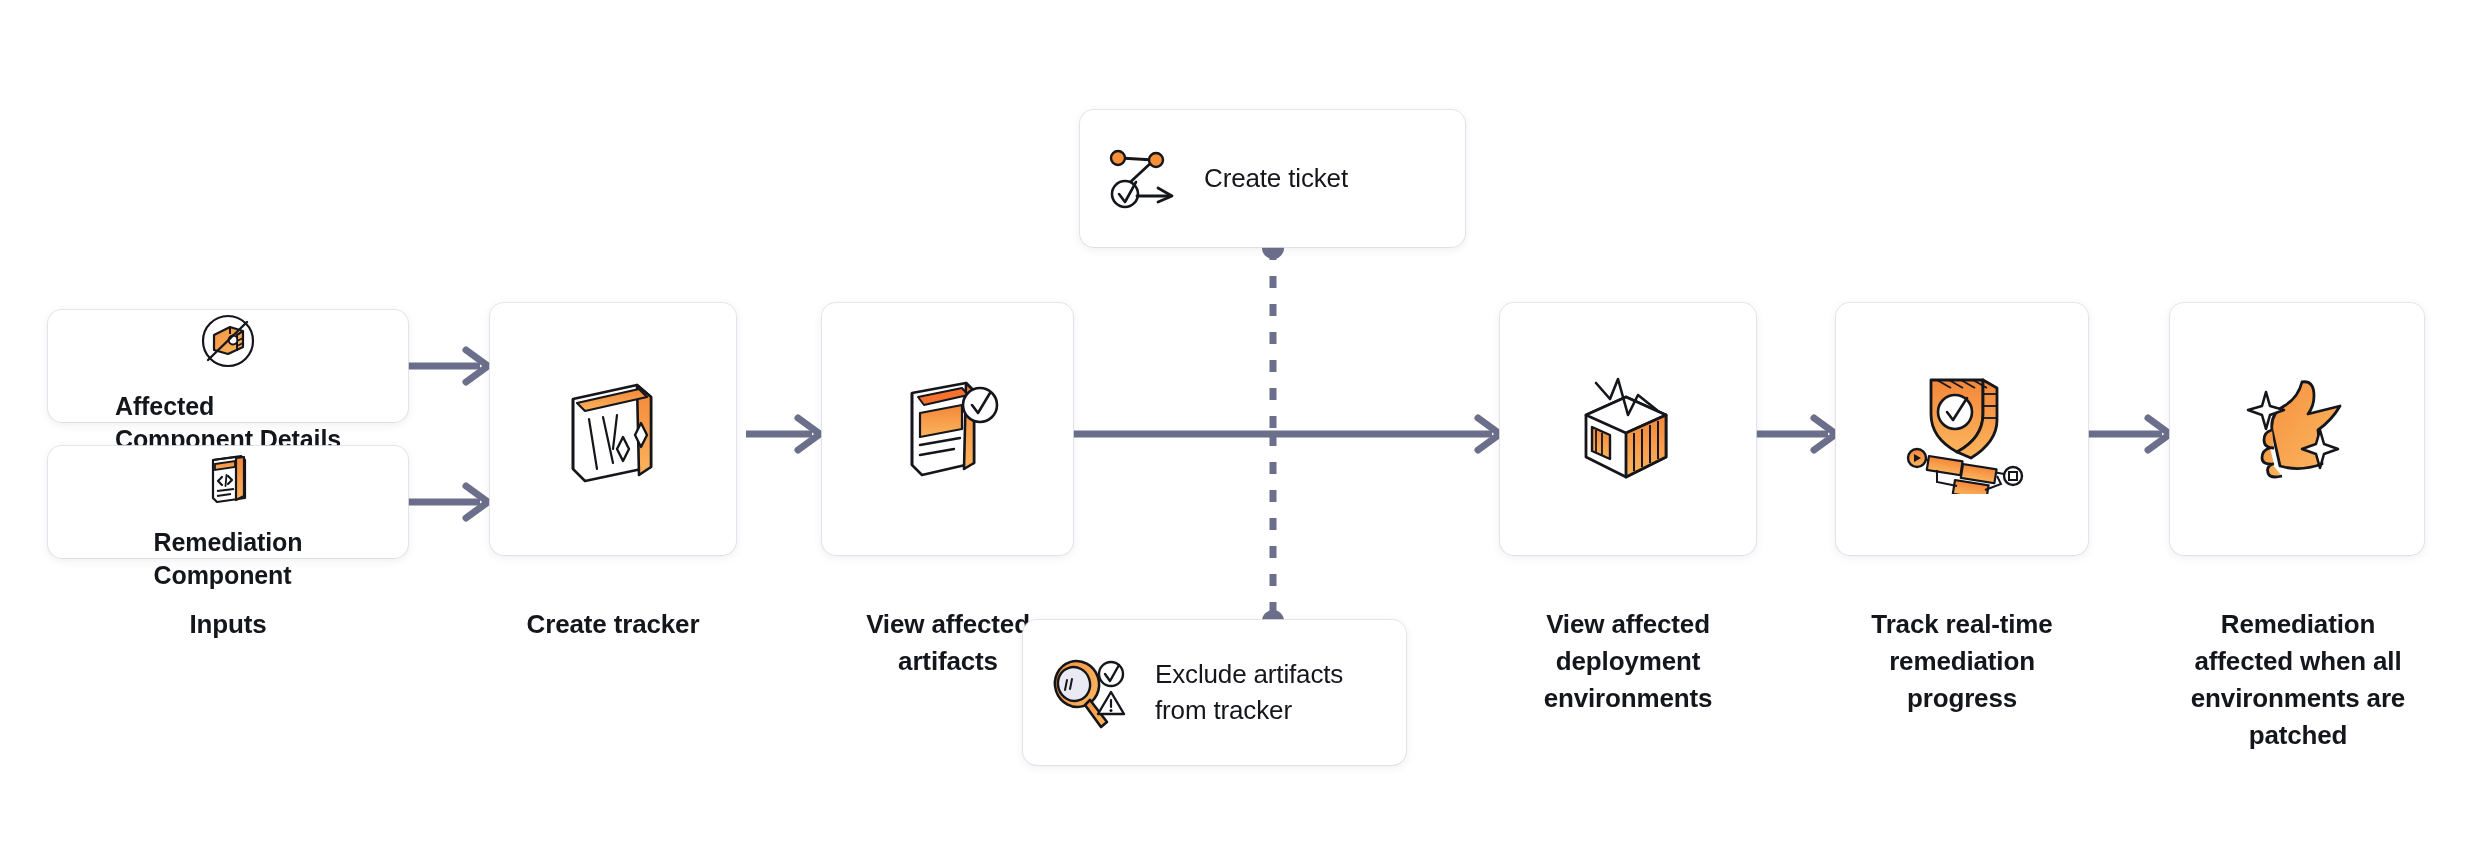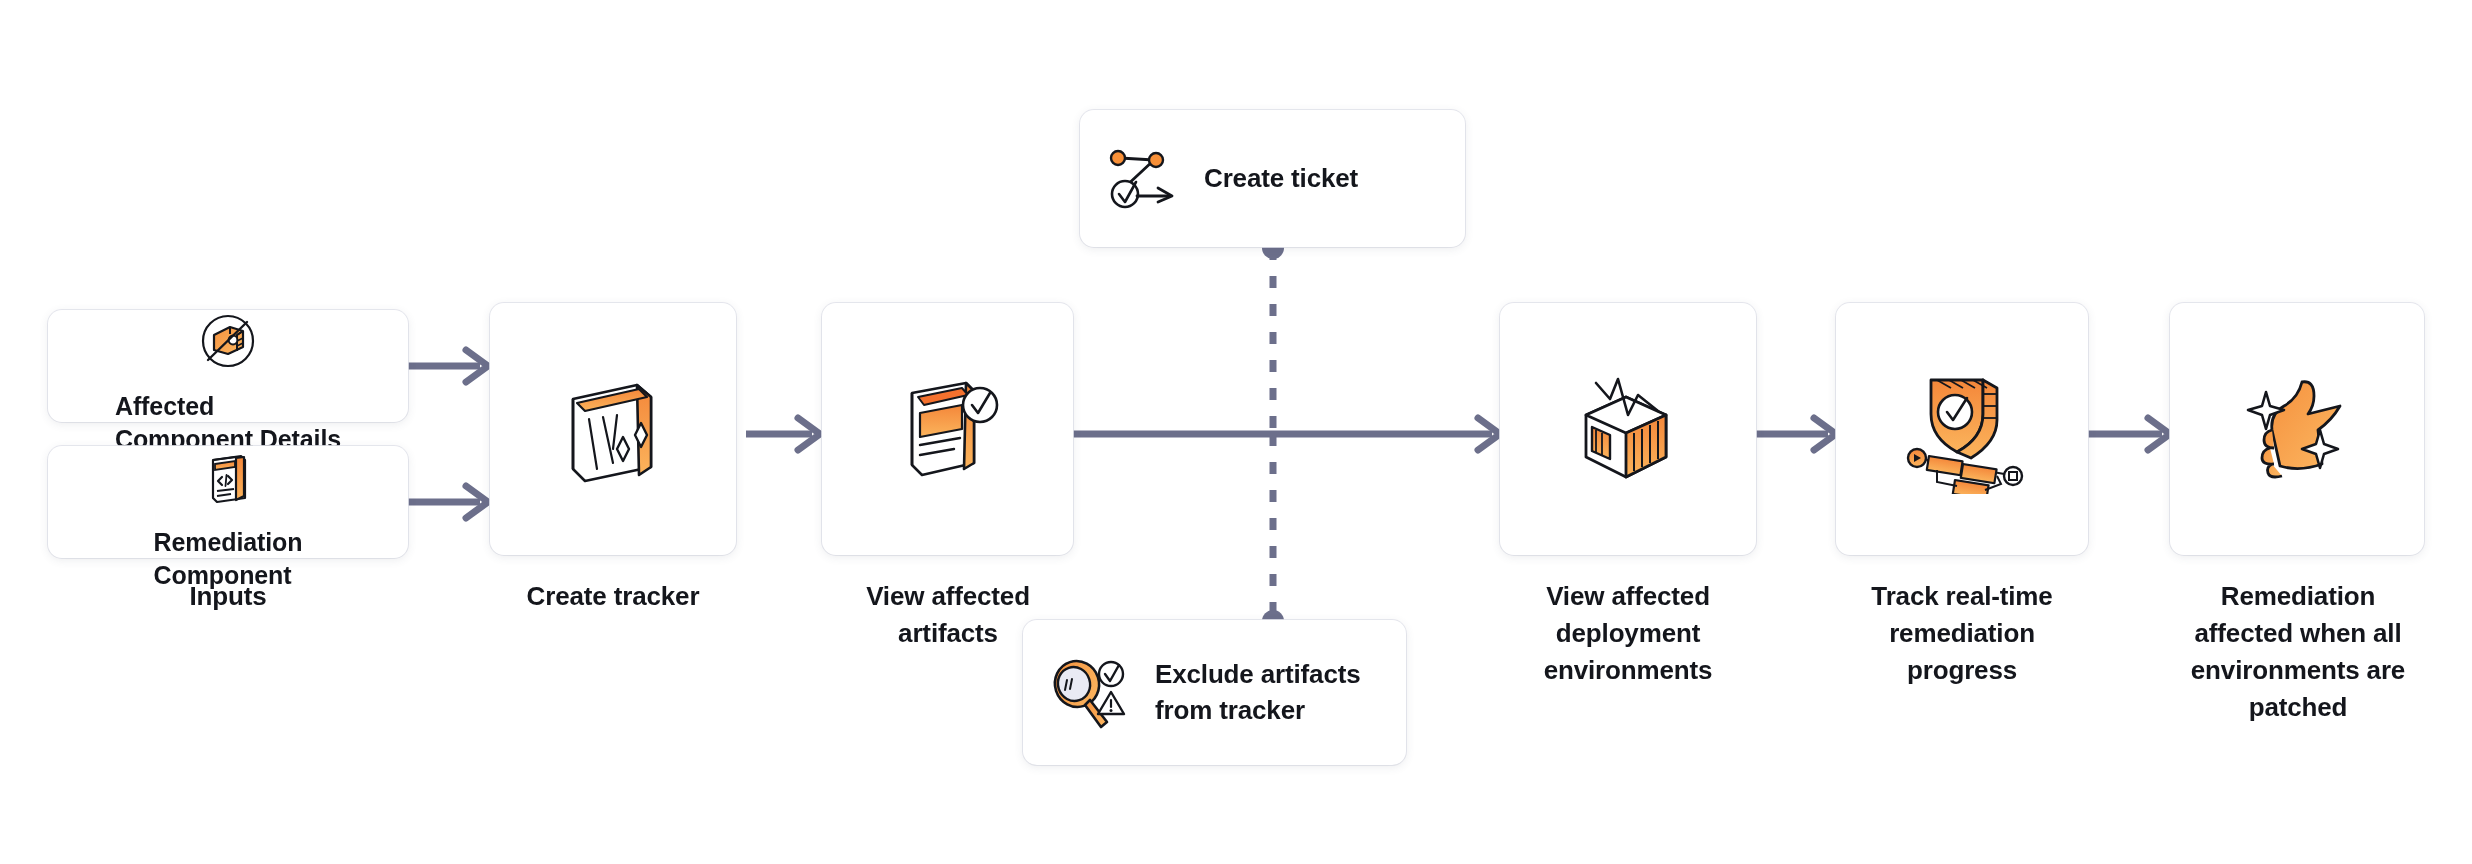--- a/index.html
+++ b/index.html
@@ -42,32 +42,33 @@
   .proc-icon { display:flex; align-items:center; justify-content:center; }
 
   .node-label {
     position: absolute;
     text-align: center;
     font-size: 26px;
     font-weight: bold;
     color: #14161c;
     line-height: 1.42;
     letter-spacing: -0.15px;
+    margin-top: 28px;
   }
 
   
   .callout {
     flex-direction: row;
     justify-content: flex-start;
     gap: 20px;
     padding: 0 26px 0 26px;
   }
   .callout .callout-text {
     font-size: 26px;
-    font-weight: bold;
+    font-weight: normal;
     color: #14161c;
     line-height: 1.36;
     letter-spacing: -0.15px;
   }
 
   .connector { position: absolute; overflow: visible; }
   .dot {
     position: absolute;
     width: 22px; height: 22px;
     border-radius: 50%;

